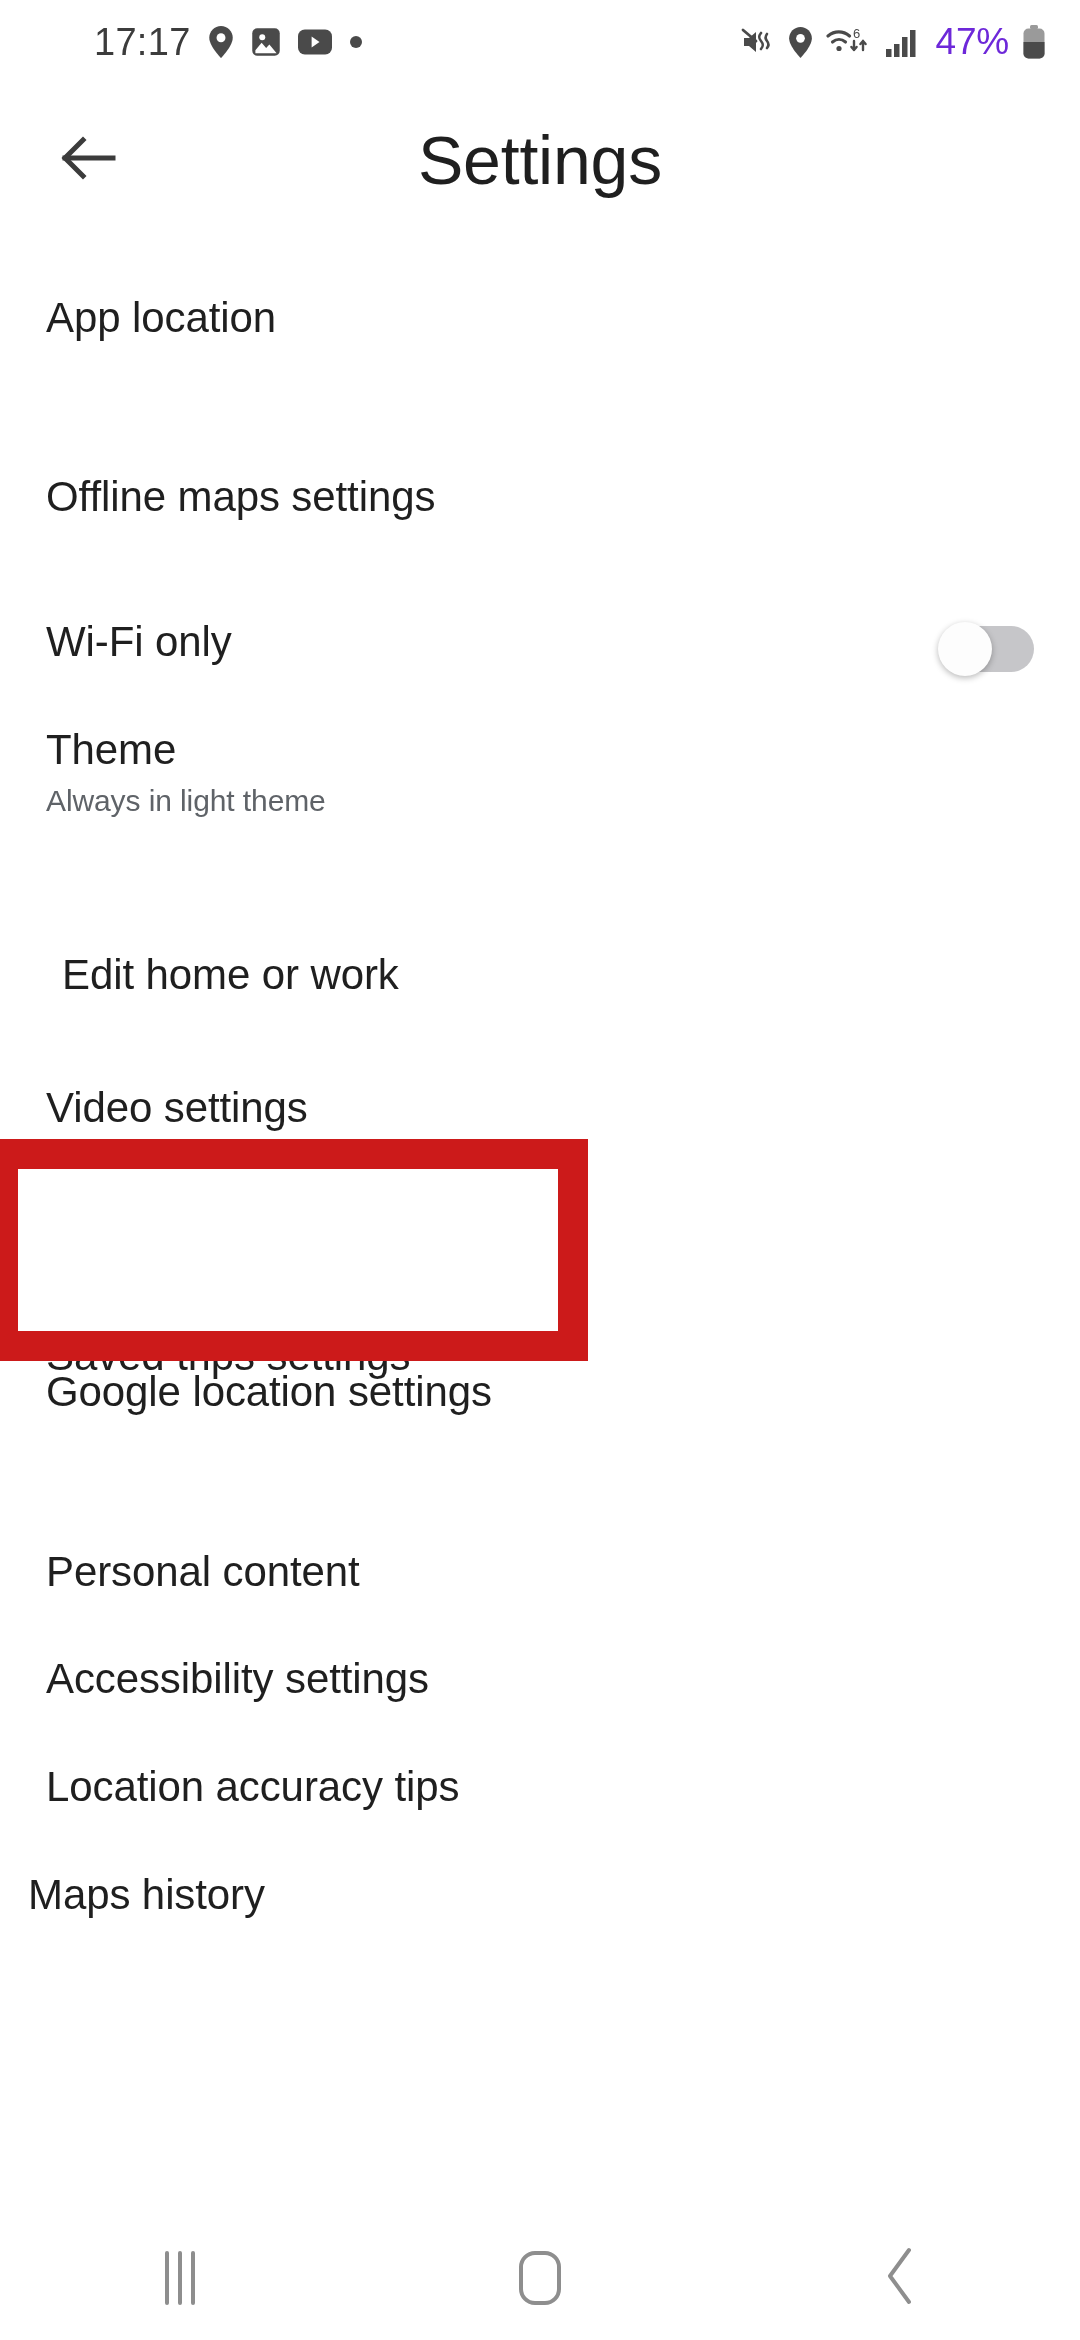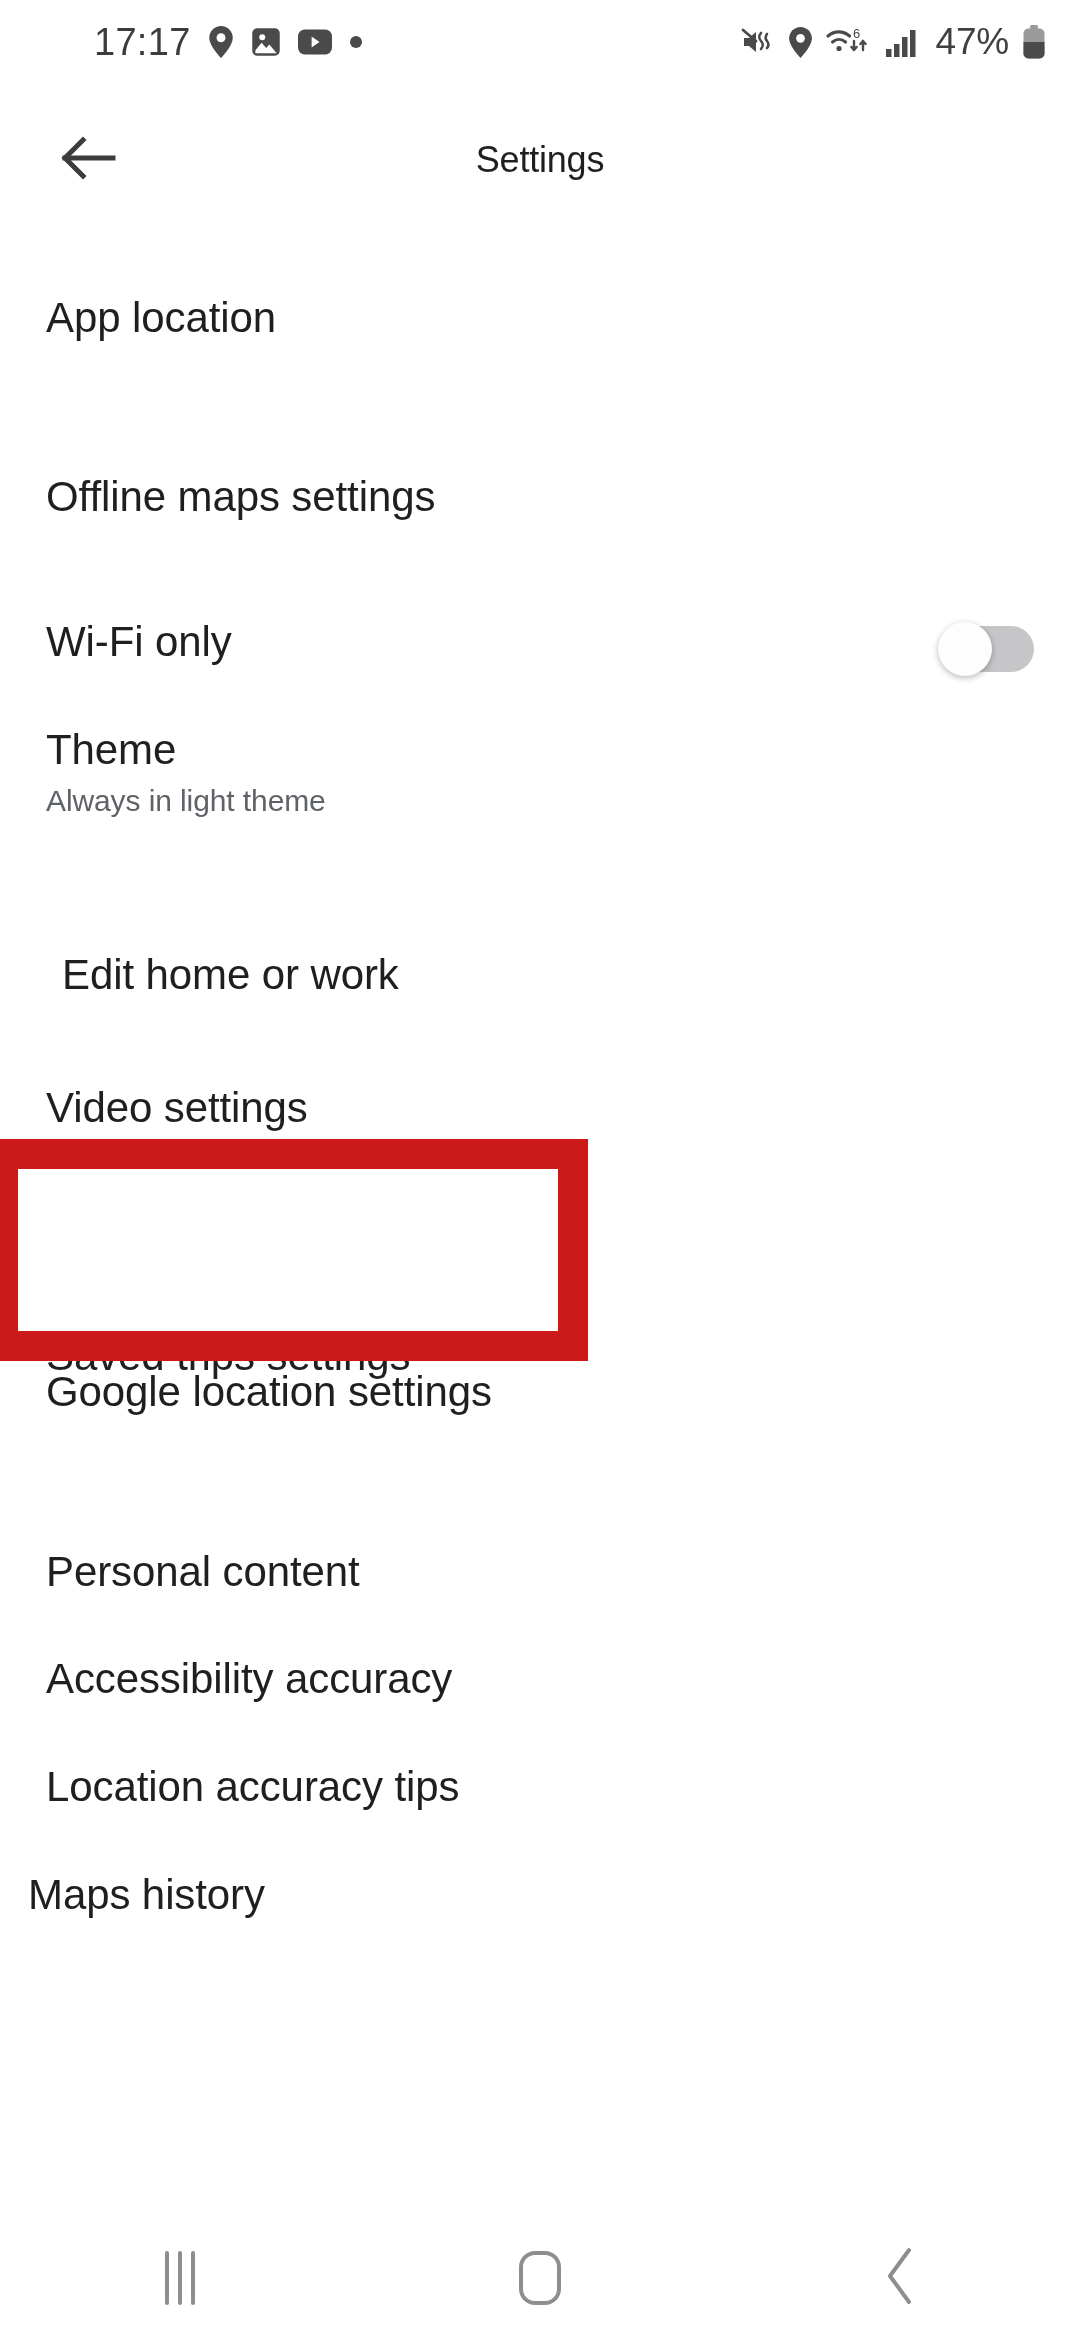--- a/index.html
+++ b/index.html
@@ -43,21 +43,21 @@
     font-weight: 400;
     line-height: 1;
   }
   .status-right {
     display: flex;
     align-items: center;
     gap: 13px;
   }
   .battery-pct {
     font-size: 37px;
-    color: #404040;
+    color: #6d28d9;
     letter-spacing: -0.2px;
     margin-left: 4px;
   }
   .sicon { display: block; }
 
   
   #app-header {
     position: absolute;
     top: 84px; left: 0;
     width: 1080px;
@@ -67,21 +67,21 @@
     position: absolute;
     left: 46px; top: 38px;
     width: 84px; height: 76px;
     display: flex; align-items: center; justify-content: center;
   }
   #header-title {
     position: absolute;
     left: 0; top: 0;
     width: 1080px; height: 152px;
     display: flex; align-items: center; justify-content: center;
-    font-size: 36px;
+    font-size: 68px;
     color: #1f1f1f;
     font-weight: 400;
     letter-spacing: -0.2px;
   }
 
   
   #settings-list {
     position: absolute;
     top: 236px; left: 0;
     width: 1080px;
@@ -338,21 +338,21 @@
     </div>
 
     <div class="row" style="top:1312px;">
       <div class="row-text">
         <span class="row-title">Personal content</span>
       </div>
     </div>
 
     <div class="row" style="top:1419px;">
       <div class="row-text">
-        <span class="row-title">Accessibility accuracy</span>
+        <span class="row-title">Accessibility settings</span>
       </div>
     </div>
 
     <div class="row" style="top:1527px;text-align:right;">
       <div class="row-text">
         <span class="row-title">Location accuracy tips</span>
       </div>
     </div>
 
     <div class="row" style="top:1635px;padding-left:28px;">

